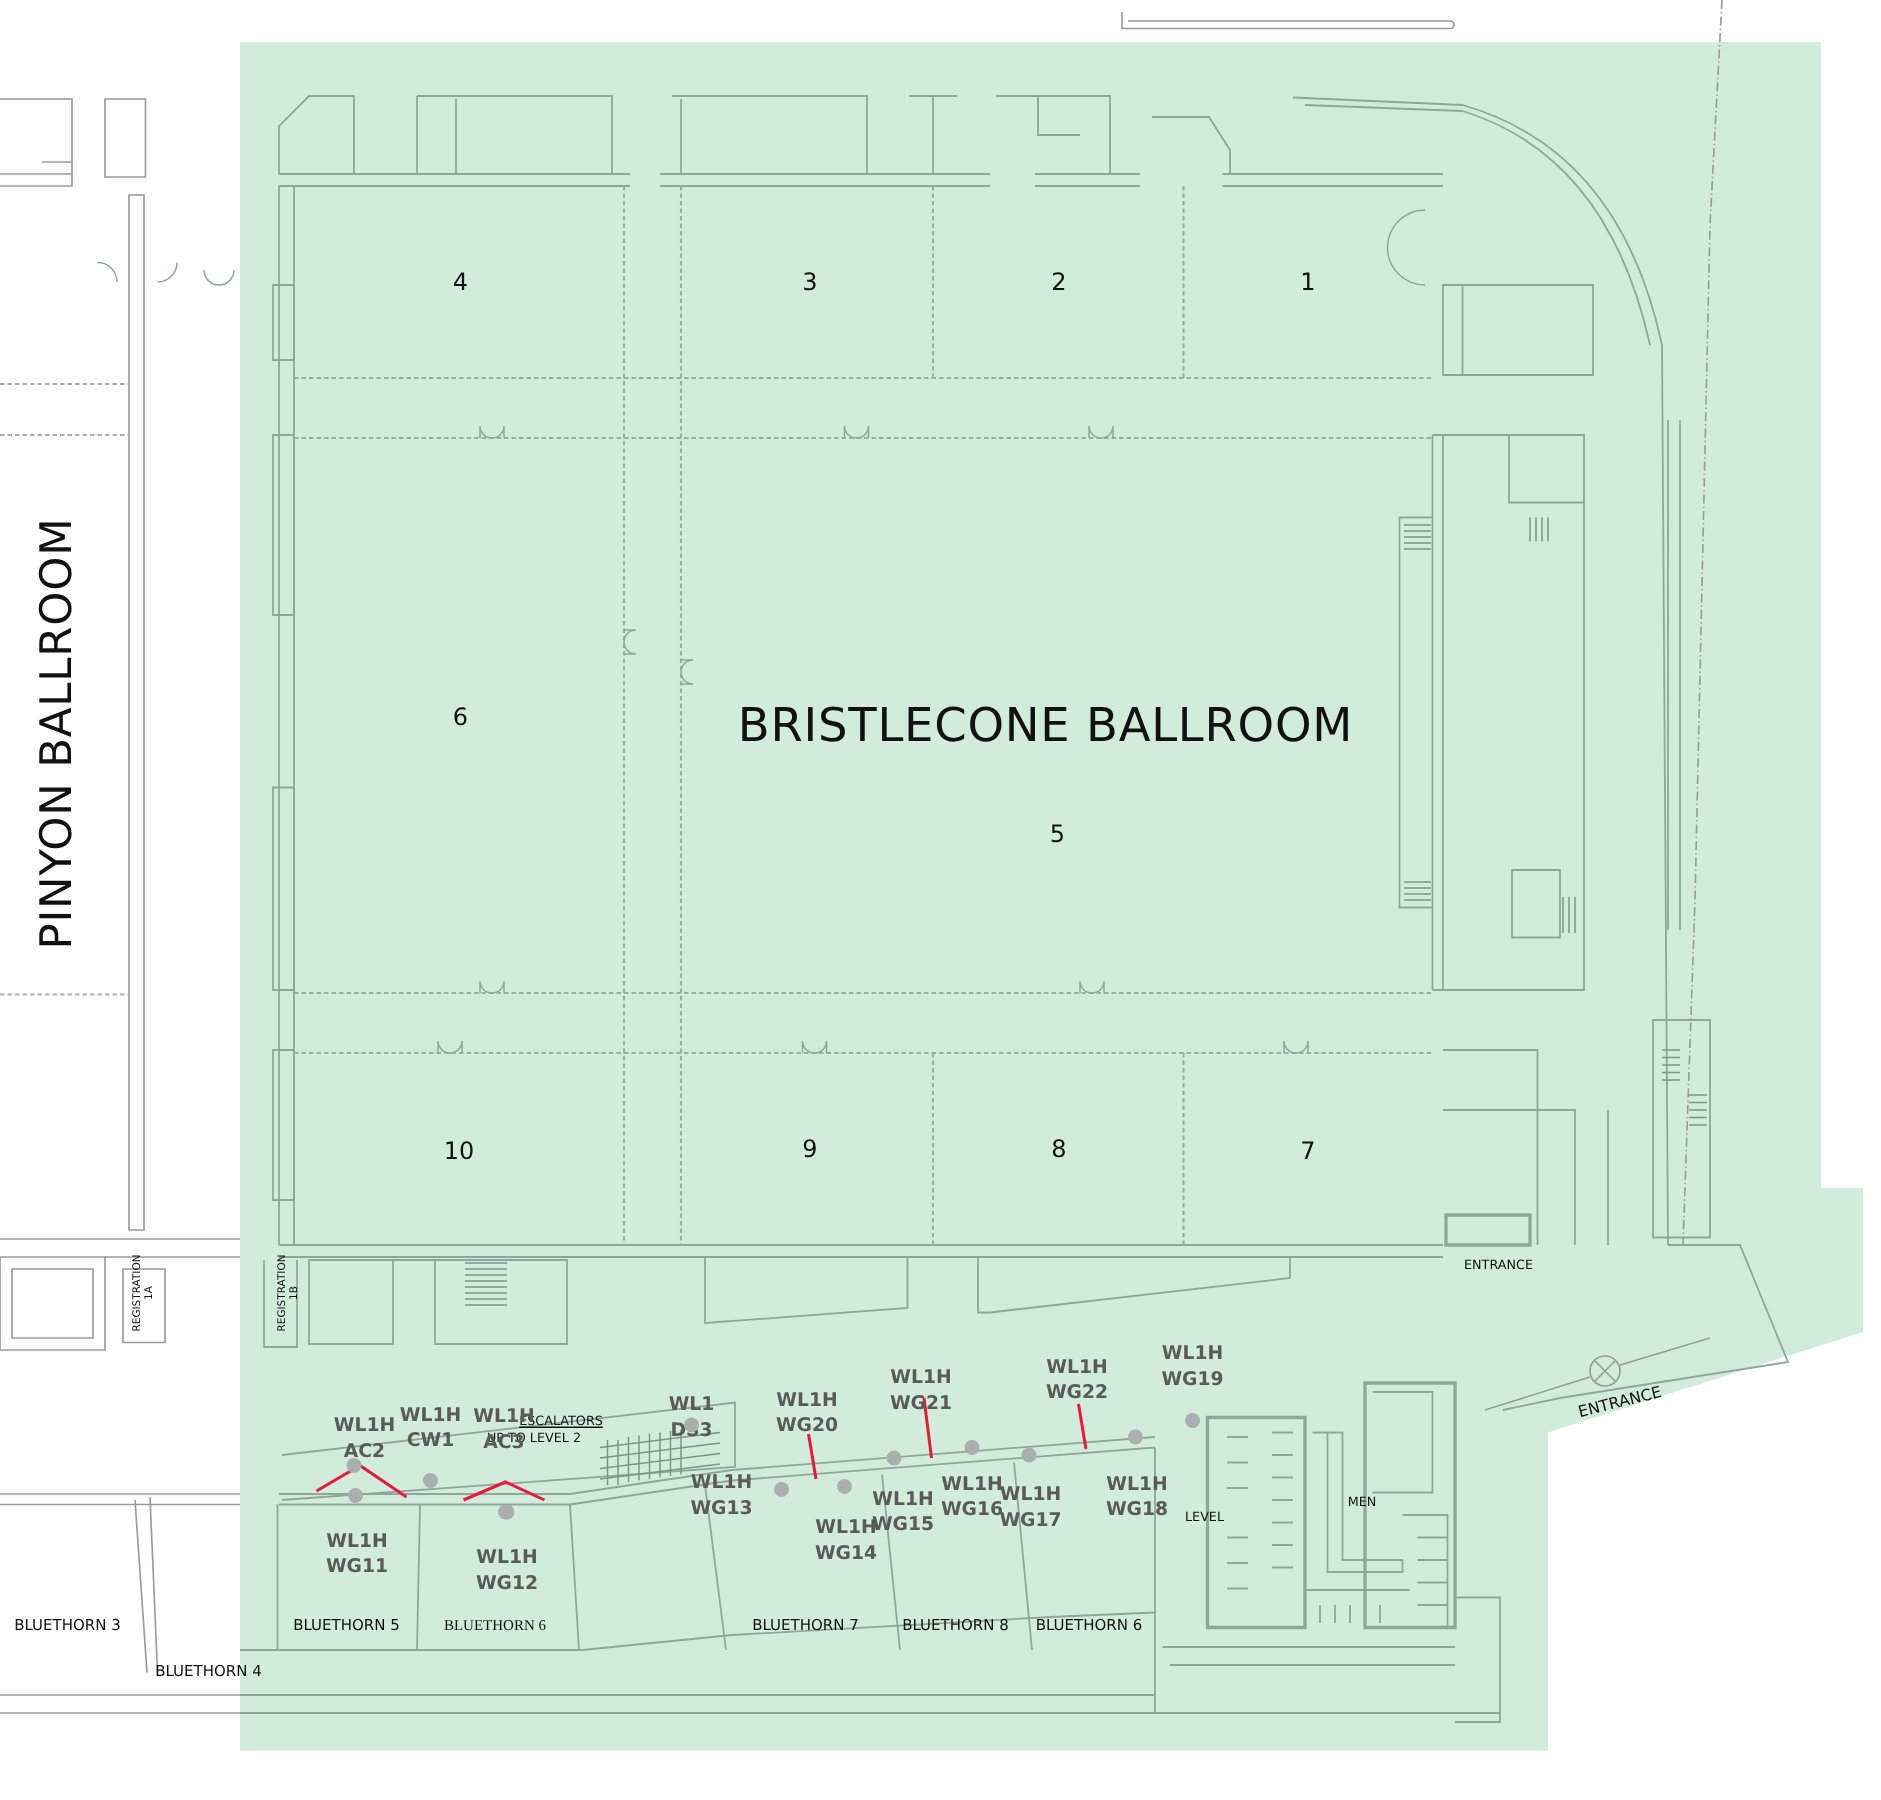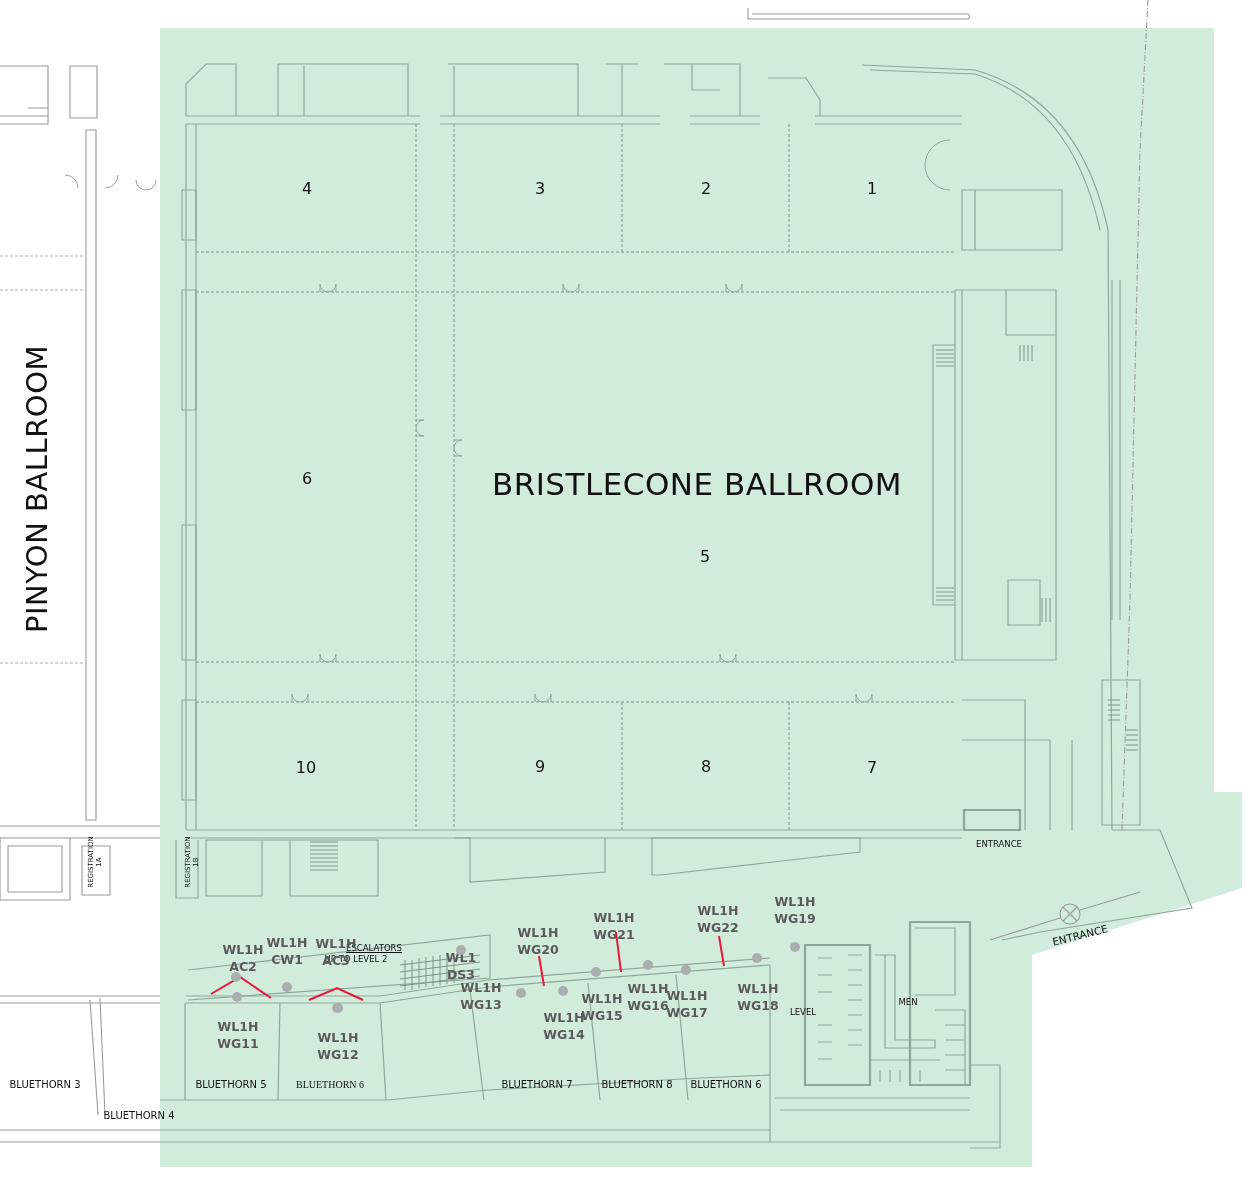--- a/index.html
+++ b/index.html
@@ -197,21 +197,21 @@
     <div class="label ap-label" style="left: 287px; top: 951px;">
       <div>WL1H</div>
       <div>CW1</div>
     </div>
     <div class="ap-dot" style="left: 287px; top: 987px;"></div>
     <div class="label ap-label" style="left: 336px; top: 952px;">
       <div>WL1H</div>
       <div>AC3</div>
     </div>
     <div class="ap-dot" style="left: 338px; top: 1008px;"></div>
-    <div class="label ap-label" style="left: 461px; top: 966px;">
+    <div class="label ap-label" style="left: 461px; top: 944px;">
       <div>WL1</div>
       <div>DS3</div>
     </div>
     <div class="ap-dot" style="left: 461px; top: 950px;"></div>
     <div class="label ap-label" style="left: 238px; top: 1035px;">
       <div>WL1H</div>
       <div>WG11</div>
     </div>
     <div class="ap-dot" style="left: 237px; top: 997px;"></div>
     <div class="label ap-label" style="left: 338px; top: 1046px;">

